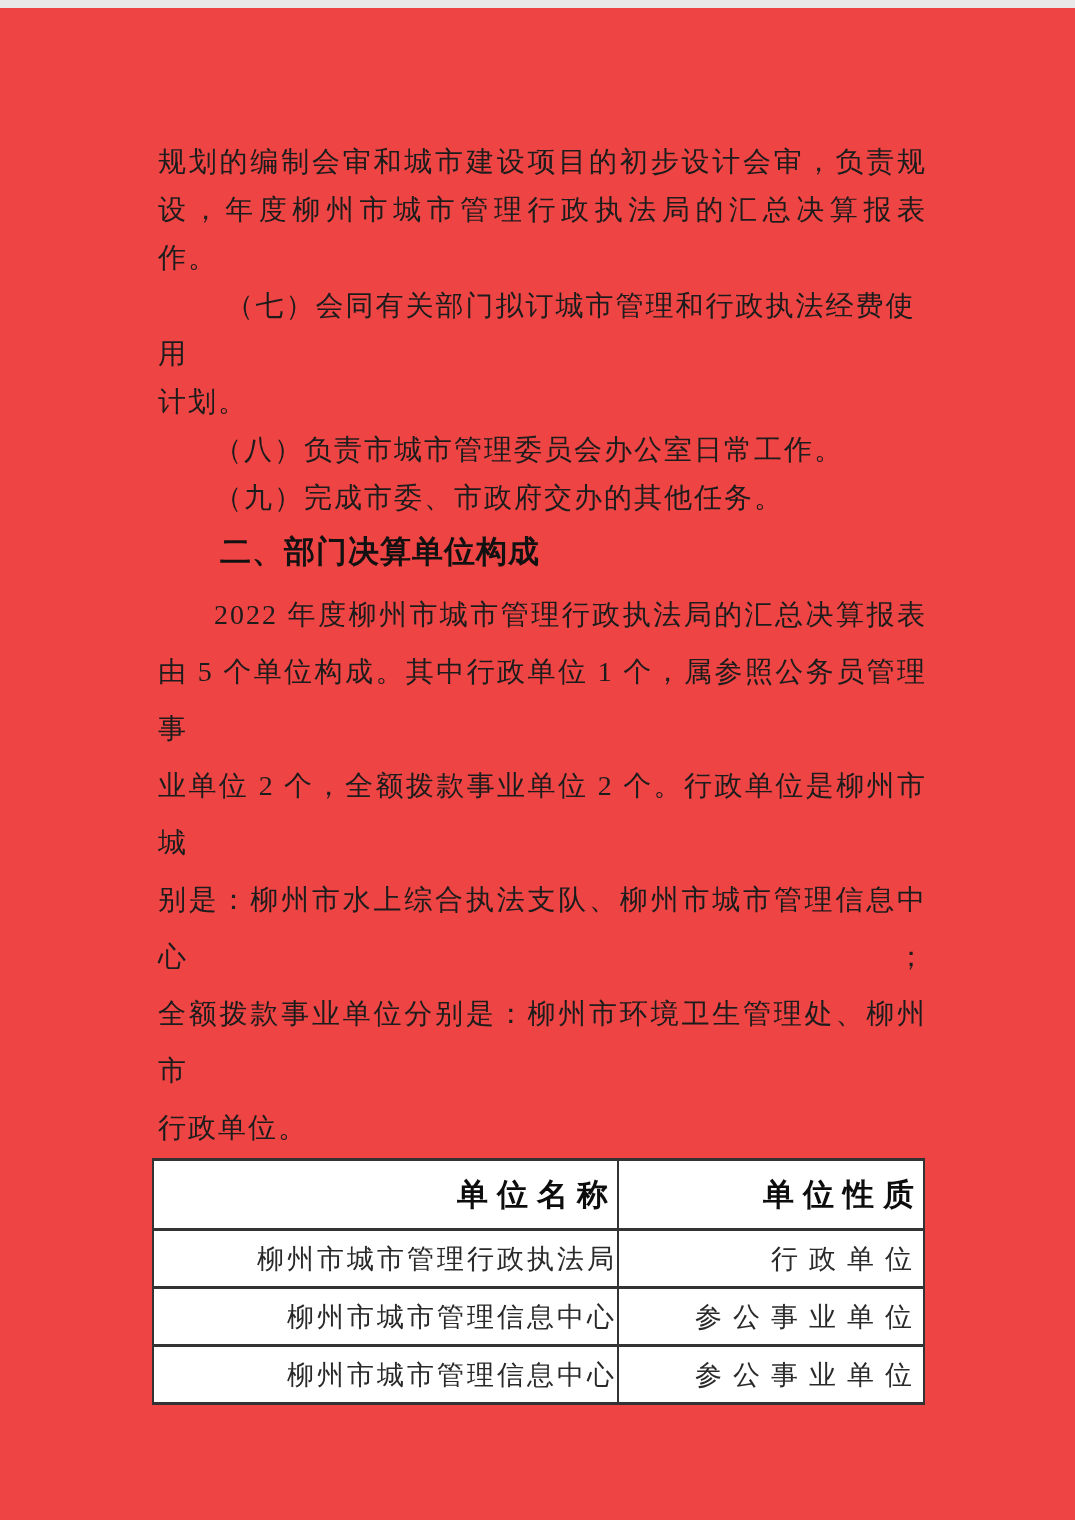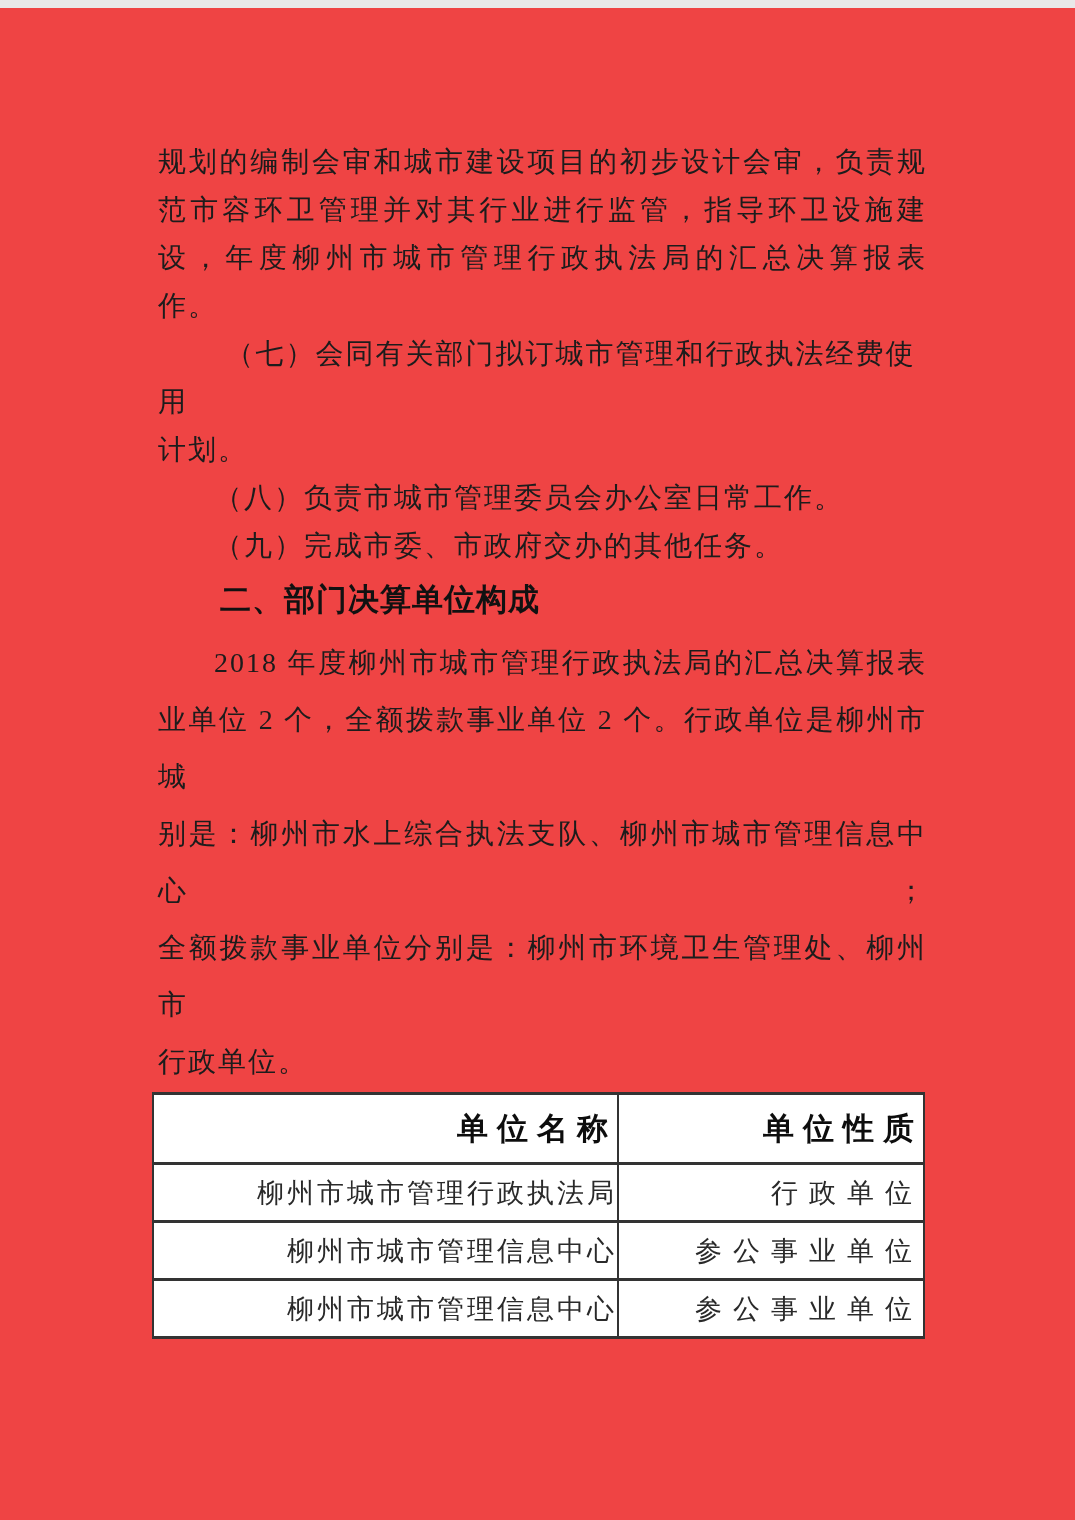--- a/index.html
+++ b/index.html
@@ -70,42 +70,42 @@
   .unit-table td.type { letter-spacing: 11px; }
 </style>
 </head>
 <body>
 
 <div class="page">
   <div class="text-area">
 
     <p class="para lh1">
       <span class="ln just">规划的编制会审和城市建设项目的初步设计会审，负责规</span>
-      <span class="ln just">范市容环卫管理并对其行业进行监管，指导环卫设施建</span>
       <span class="ln just">设，年度柳州市城市管理行政执法局的汇总决算报表</span>
       <span class="ln last">作。</span>
     </p>
 
     <p class="para lh1">
       <span class="ln just ind">（七）会同有关部门拟订城市管理和行政执法经费使用</span>
       <span class="ln last">计划。</span>
     </p>
 
     <p class="para lh1">
       <span class="ln last ind">（八）负责市城市管理委员会办公室日常工作。</span>
     </p>
 
     <p class="para lh1">
       <span class="ln last ind">（九）完成市委、市政府交办的其他任务。</span>
     </p>
 
     <h2 class="sec-heading">二、部门决算单位构成</h2>
 
     <p class="para lh2 p5">
-      <span class="ln just ind">2018 年度柳州市城市管理行政执法局的汇总决算报表</span>
+      <span class="ln just ind">2022 年度柳州市城市管理行政执法局的汇总决算报表</span>
+      <span class="ln just">由 5 个单位构成。其中行政单位 1 个，属参照公务员管理事</span>
       <span class="ln just">业单位 2 个，全额拨款事业单位 2 个。行政单位是柳州市城</span>
       <span class="ln just">别是：柳州市水上综合执法支队、柳州市城市管理信息中心；</span>
       <span class="ln just">全额拨款事业单位分别是：柳州市环境卫生管理处、柳州市</span>
       <span class="ln last">行政单位。</span>
     </p>
 
     <table class="unit-table">
       <colgroup>
           <col class="c1">
           <col class="c2">

